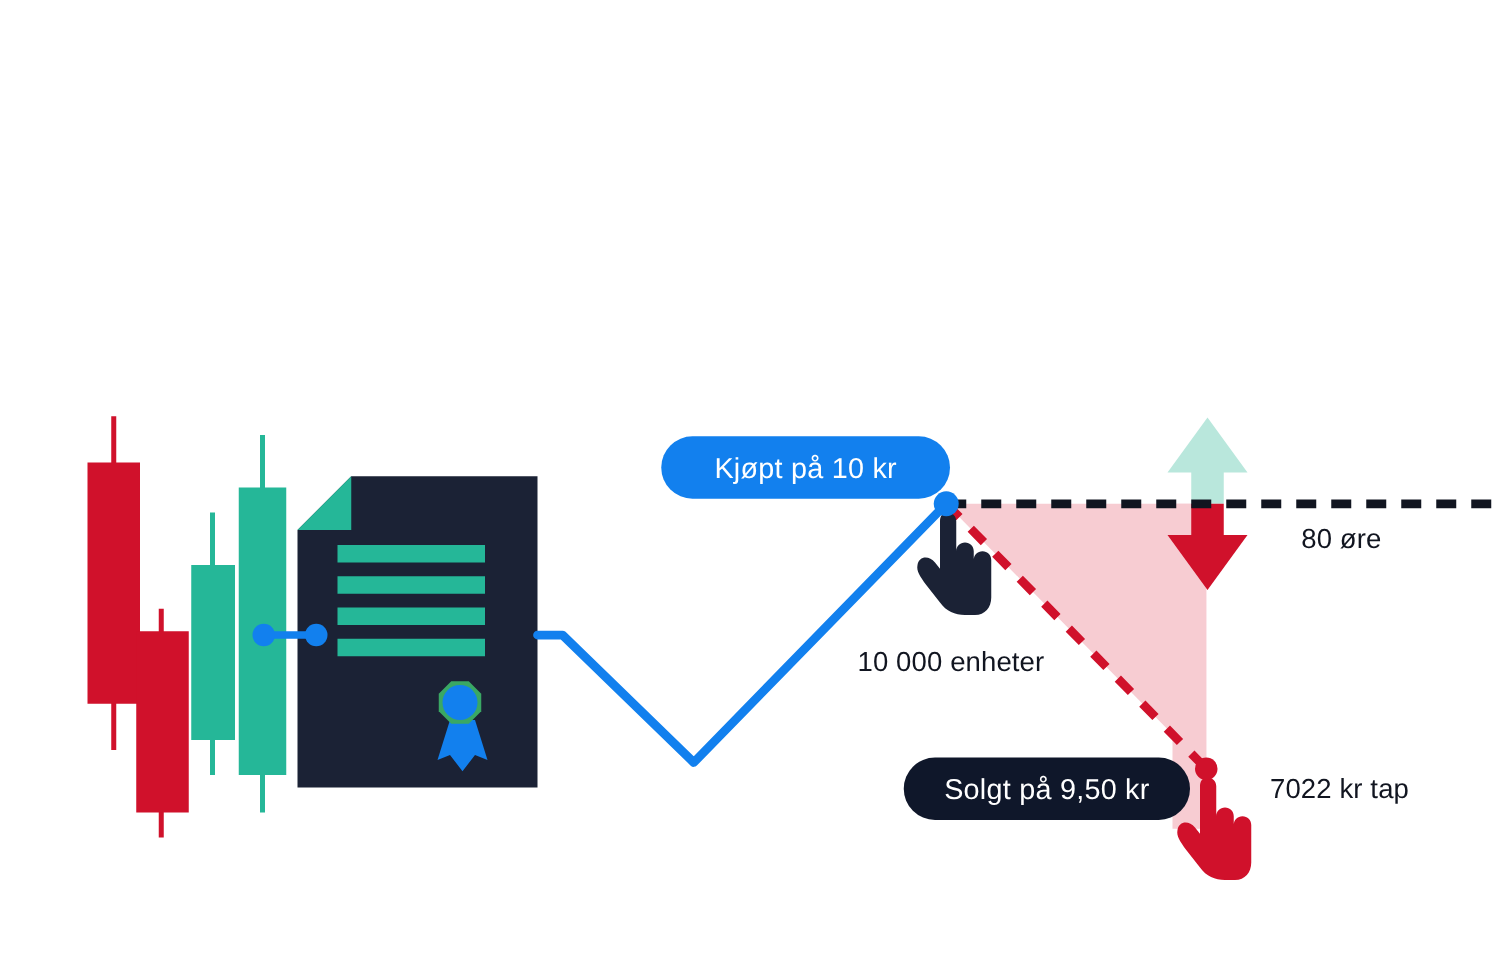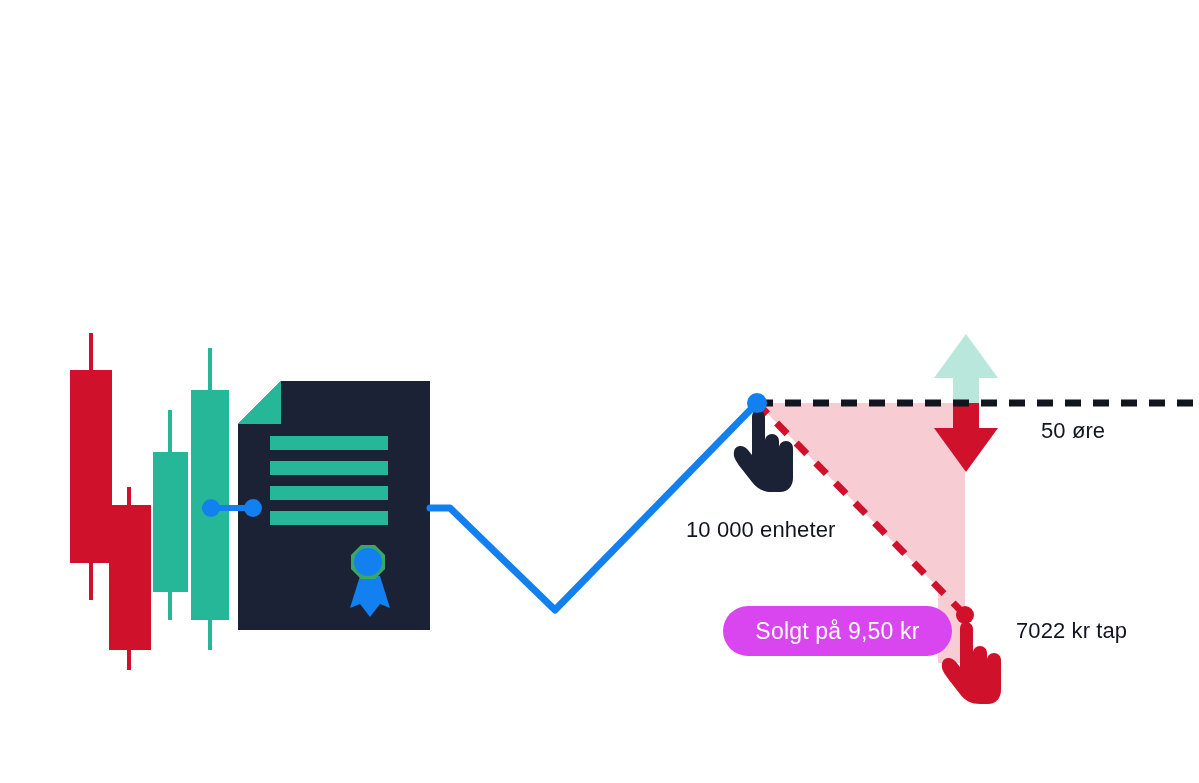--- a/index.html
+++ b/index.html
@@ -50,21 +50,21 @@
     box-sizing: border-box;
   }
   #pill-buy {
     left: 529px; top: 349px;
     width: 231px; height: 50px;
     background: #1280ee;
   }
   #pill-sell {
     left: 723px; top: 606px;
     width: 229px; height: 50px;
-    background: #d946ef;
+    background: #0f172a;
     text-align: right;
   }
 </style>
 </head>
 <body>
 
 <div id="stage">
 
   <svg id="scene" viewBox="0 0 1199 783" xmlns="http://www.w3.org/2000/svg">
 
@@ -150,24 +150,27 @@
                  L960,694 C965,701 972,704 980,704 L988,704 C996,704 1001,698 1001,690
                  L1001,660 C1001,656 998,653 994,653 C990,653 987,656 987,660
                  L987,653 C987,649 984,646 980,646 C976,646 973,649 973,653
                  L973,629 C973,625 970,622 966,622 C962,622 960,625 960,629 Z" fill="#d0112b"></path>
       </g>
       <circle cx="965" cy="615" r="9" fill="#d0112b"></circle>
     </g>
 
   </svg>
 
+  <div class="pill" id="pill-buy">
+    <span>Kjøpt på 10 kr</span>
+  </div>
 
   <div class="pill" id="pill-sell">
     <span>Solgt på 9,50 kr</span>
   </div>
 
   <div class="label-text" id="label-units">10 000 enheter</div>
 
-  <div class="label-text" id="label-ore">50 øre</div>
+  <div class="label-text" id="label-ore">80 øre</div>
 
   <div class="label-text" id="label-loss">7022 kr tap</div>
 
 </div>
 
 </body></html>

